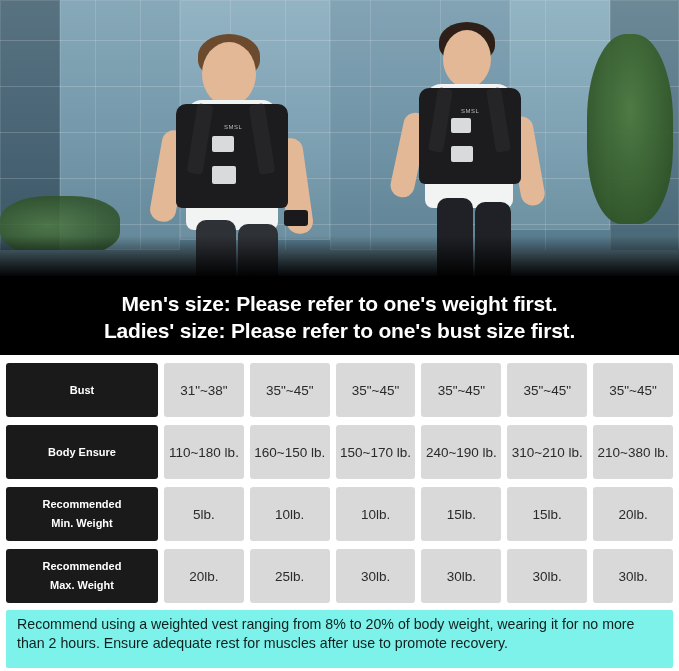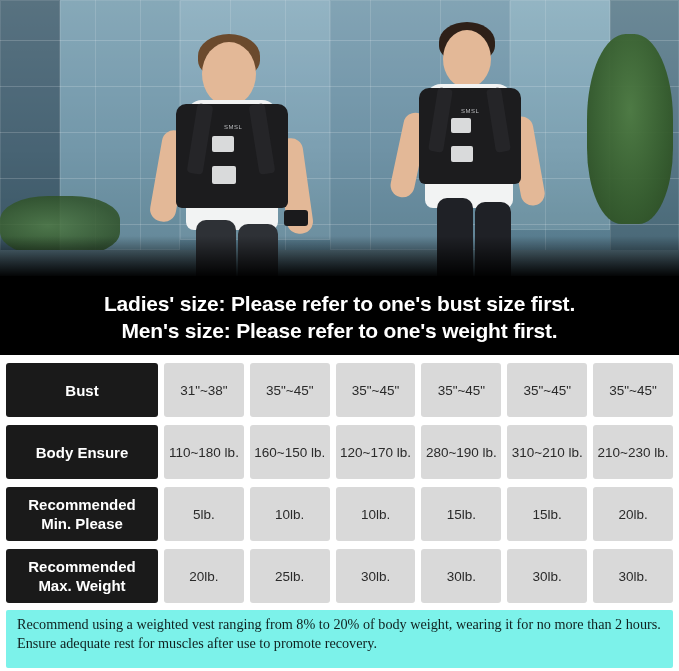--- a/index.html
+++ b/index.html
@@ -218,21 +218,21 @@
     font-size: 13.5px;
     color: #2a2a2a;
     background: #d9d9d9;
     border-radius: 3px;
     padding: 2px 2px;
   }
   table.size-table td.rowhead {
     background: #1a1a1a;
     color: #ffffff;
     font-weight: bold;
-    font-size: 15px;
+    font-size: 11px;
     line-height: 19px;
     width: 152px;
   }
   .rowhead-2line { display: block; text-align: center; }
 
   
   .note {
     position: absolute;
     left: 6px;
     top: 610px;
@@ -241,21 +241,20 @@
     background: #7cf2ea;
     border-radius: 2px;
     padding: 5px 10px 4px 11px;
   }
   .note p {
     margin: 0;
     color: #10201f;
     font-size: 14.2px;
     line-height: 18.5px;
     font-weight: 500;
-    font-family: Liberation Serif, serif;
   }
 </style>
 </head>
 <body>
 
 <div class="page">
 
   <div class="hero">
     <div class="photo">
 
@@ -313,50 +312,50 @@
         <div class="r-buckle bk2"></div>
         <div class="r-logo">SMSL</div>
         <div class="r-leg l1"></div>
         <div class="r-leg l2"></div>
       </div>
 
       <div class="fade-to-black"></div>
     </div>
 
     <div class="caption-band">
+      <div class="caption-line">Men's size: Please refer to one's weight first.</div>
       <div class="caption-line">Ladies' size: Please refer to one's bust size first.</div>
-      <div class="caption-line">Men's size: Please refer to one's weight first.</div>
     </div>
   </div>
 
   <div class="table-wrap">
     <table class="size-table">
       <tbody>
         <tr>
           <td class="rowhead">Bust</td>
           <td>31"~38"</td>
           <td>35"~45"</td>
           <td>35"~45"</td>
           <td>35"~45"</td>
           <td>35"~45"</td>
           <td>35"~45"</td>
         </tr>
         <tr>
           <td class="rowhead">Body Ensure</td>
           <td>110~180 lb.</td>
           <td>160~150 lb.</td>
-          <td>120~170 lb.</td>
-          <td>280~190 lb.</td>
+          <td>150~170 lb.</td>
+          <td>240~190 lb.</td>
           <td>310~210 lb.</td>
-          <td>210~230 lb.</td>
+          <td>210~380 lb.</td>
         </tr>
         <tr>
           <td class="rowhead">
             <span class="rowhead-2line">Recommended</span>
-            <span class="rowhead-2line">Min. Please</span>
+            <span class="rowhead-2line">Min. Weight</span>
           </td>
           <td>5lb.</td>
           <td>10lb.</td>
           <td>10lb.</td>
           <td>15lb.</td>
           <td>15lb.</td>
           <td>20lb.</td>
         </tr>
         <tr>
           <td class="rowhead">

